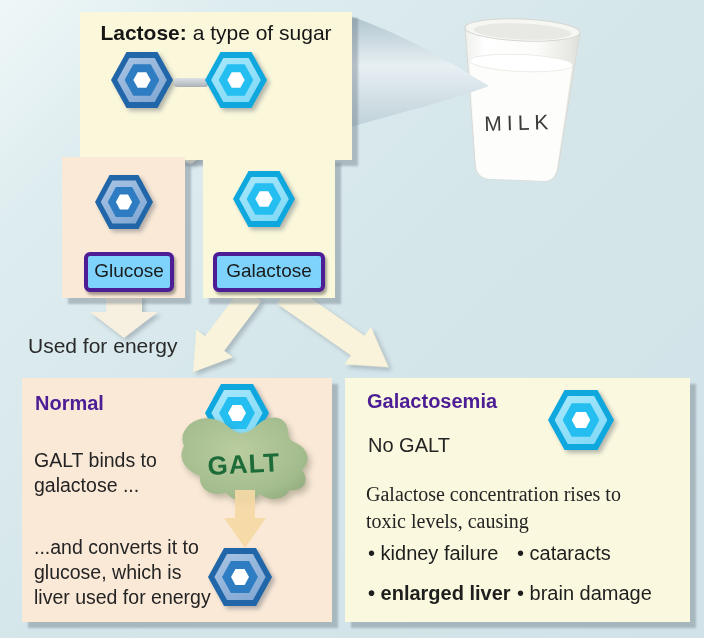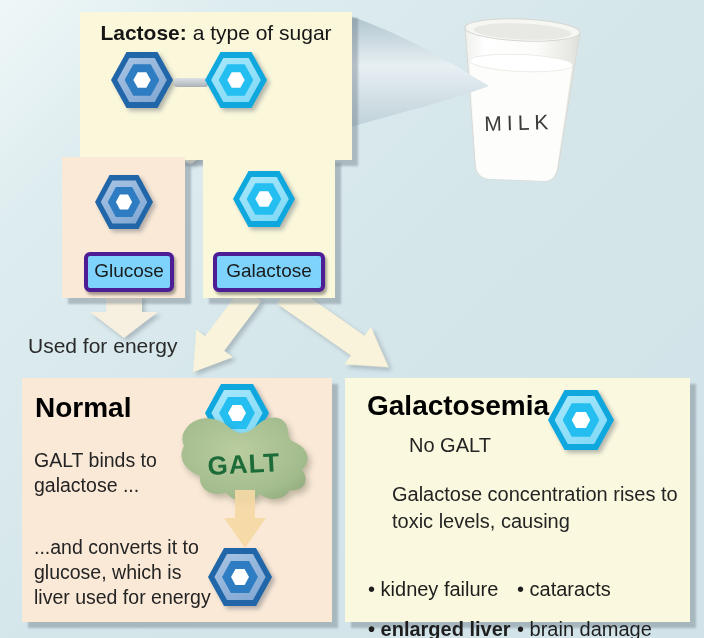--- a/index.html
+++ b/index.html
@@ -39,24 +39,24 @@
   .bond{position:absolute;left:94px;top:66px;width:34px;height:9px;border-radius:3px;
         background:linear-gradient(#DDE1E5,#A9B1B8);}
 
   .tag{position:absolute;background:#7dd3fc;border:4px solid #4c1d95;border-radius:6px;
        text-align:center;font-size:19px;color:#1A1A1A;line-height:30px;
        box-shadow:2px 3px 3px rgba(0,0,0,.35);}
 
   .note{position:absolute;left:370px;top:194px;font-size:21px;line-height:27px;color:#222222;}
   .energy{position:absolute;left:28px;top:334px;font-size:21px;color:#2A2A2A;}
 
-  .h-title{position:absolute;font-size:28px;font-weight:bold;color:#000000;}
+  .h-title{position:absolute;font-size:20px;font-weight:bold;color:#4c1d95;}
   .body-txt{position:absolute;font-size:19.5px;line-height:25px;color:#242424;}
-  .g-body{font-size:20px;line-height:27px;margin-left:41px;}
-  .bullet{position:absolute;font-size:20px;color:#1E1E1E;margin-top:36px;}
+  .g-body{font-size:20px;line-height:27px;}
+  .bullet{position:absolute;font-size:20px;color:#1E1E1E;}
 
   .innersvg{position:absolute;left:0;top:0;pointer-events:none;}
   .blob{filter:drop-shadow(3px 4px 3px rgba(80,85,60,.35));}
 </style>
 </head>
 <body>
 
 <div class="canvas">
 
   <svg class="bgsvg" width="704" height="638" viewBox="0 0 704 638">
@@ -189,21 +189,21 @@
 
     <div class="hex cy" style="left:203px;top:12px;width:66px;height:60px;">
       <b class="h1"></b>
         <b class="h2"></b>
         <b class="h3"></b>
         <b class="h4"></b>
     </div>
 
     <div class="body-txt g-body" style="left:23px;top:54px;">No GALT</div>
 
-    <div class="body-txt g-body" style="left:6px;top:103px;">
+    <div class="body-txt g-body" style="left:21px;top:103px;font-family:Liberation Serif, serif;">
       <div>Galactose concentration rises to</div>
       <div>toxic levels, causing</div>
     </div>
 
     <div class="bullet" style="left:23px;top:164px;">• kidney failure</div>
     <div class="bullet" style="left:172px;top:164px;">• cataracts</div>
     <div class="bullet" style="left:23px;top:204px;font-weight:bold;">• enlarged liver</div>
     <div class="bullet" style="left:172px;top:204px;">• brain damage</div>
   </div>
 

